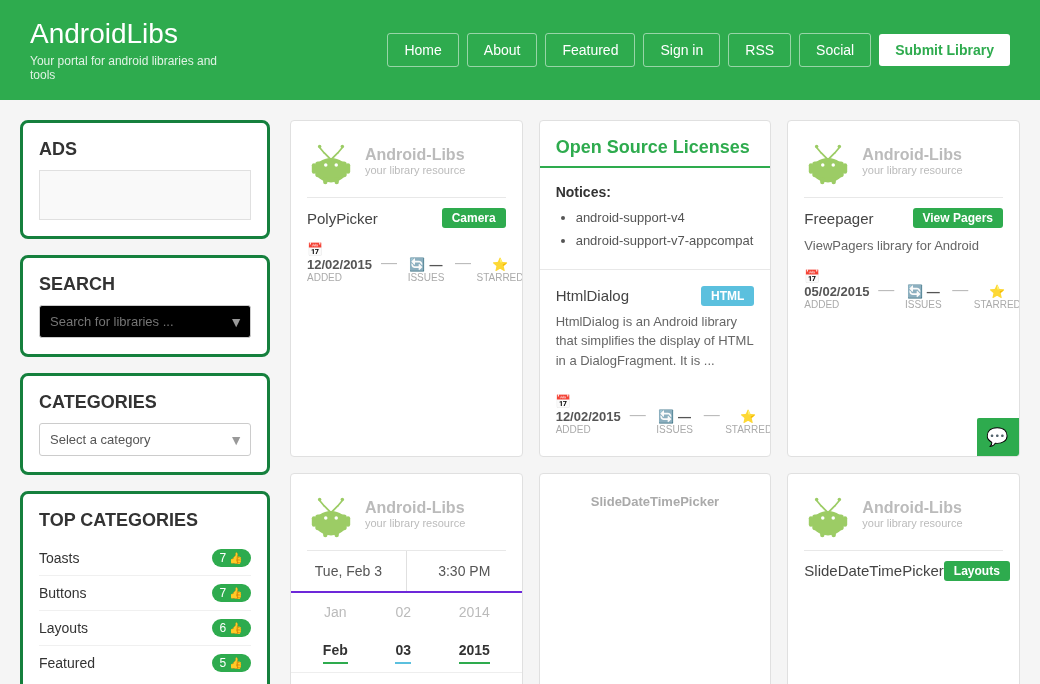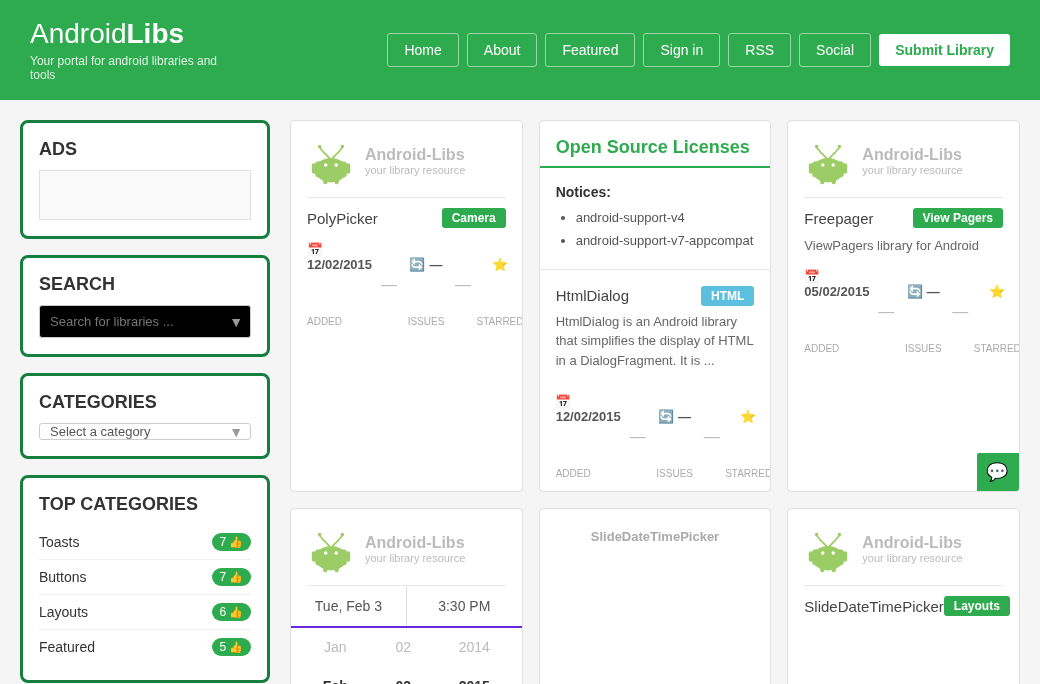--- a/index.html
+++ b/index.html
@@ -8,21 +8,21 @@
     
     .header {
       background: #2eab4e;
       padding: 18px 30px;
       display: flex;
       align-items: center;
       justify-content: space-between;
     }
     .logo-area {}
     .logo-title { color: white; font-size: 28px; font-weight: 300; }
-    .logo-title strong { font-weight: 700; }
+    .logo-title strong { font-weight: 400; }
     .logo-subtitle { color: rgba(255,255,255,0.85); font-size: 12px; margin-top: 4px; max-width: 200px; }
     .nav { display: flex; gap: 8px; align-items: center; }
     .nav-btn {
       border: 1px solid rgba(255,255,255,0.5);
       background: transparent;
       color: white;
       padding: 8px 16px;
       border-radius: 3px;
       cursor: pointer;
       font-size: 14px;
@@ -86,21 +86,21 @@
       color: #999;
       pointer-events: none;
     }
     .category-select-wrap {
       position: relative;
     }
     .category-select {
       width: 100%;
       border: 1px solid #ccc;
       border-radius: 3px;
-      padding: 0 10px;
+      padding: 8px 10px;
       font-size: 13px;
       color: #555;
       background: white;
       appearance: none;
     }
     .select-arrow {
       position: absolute;
       right: 8px;
       top: 50%;
       transform: translateY(-50%);
@@ -260,21 +260,20 @@
       align-items: flex-end;
       padding: 8px 16px 12px;
       gap: 0;
       font-size: 11px;
     }
     .sr-item {
       display: flex;
       flex-direction: column;
       align-items: flex-start;
       min-width: 70px;
-      gap: 44px;
     }
     .sr-val { font-size: 13px; font-weight: 600; color: #555; }
     .sr-lbl { font-size: 10px; color: #aaa; text-transform: uppercase; }
     .sr-dash { color: #bbb; font-size: 16px; align-self: center; margin: 0 4px; }
 
     .chat-bubble-btn {
       position: absolute;
       bottom: 0;
       right: 0;
       background: #2eab4e;

